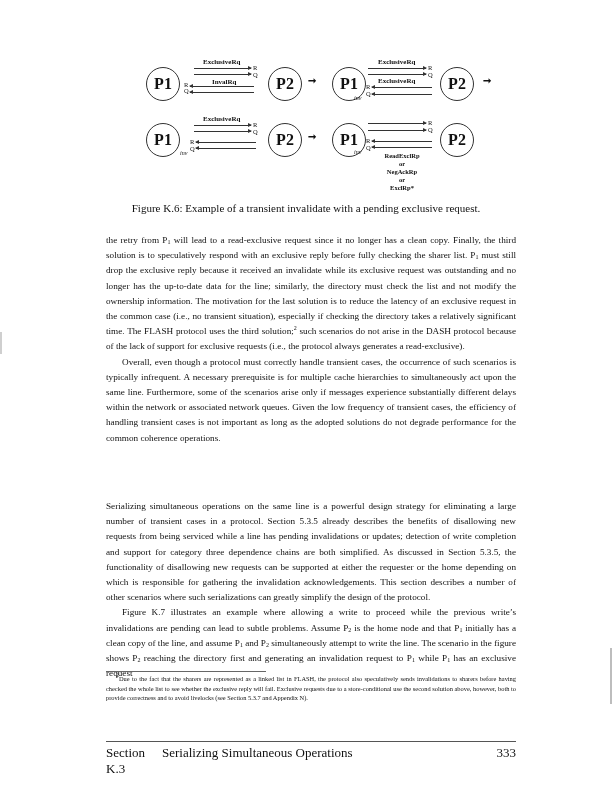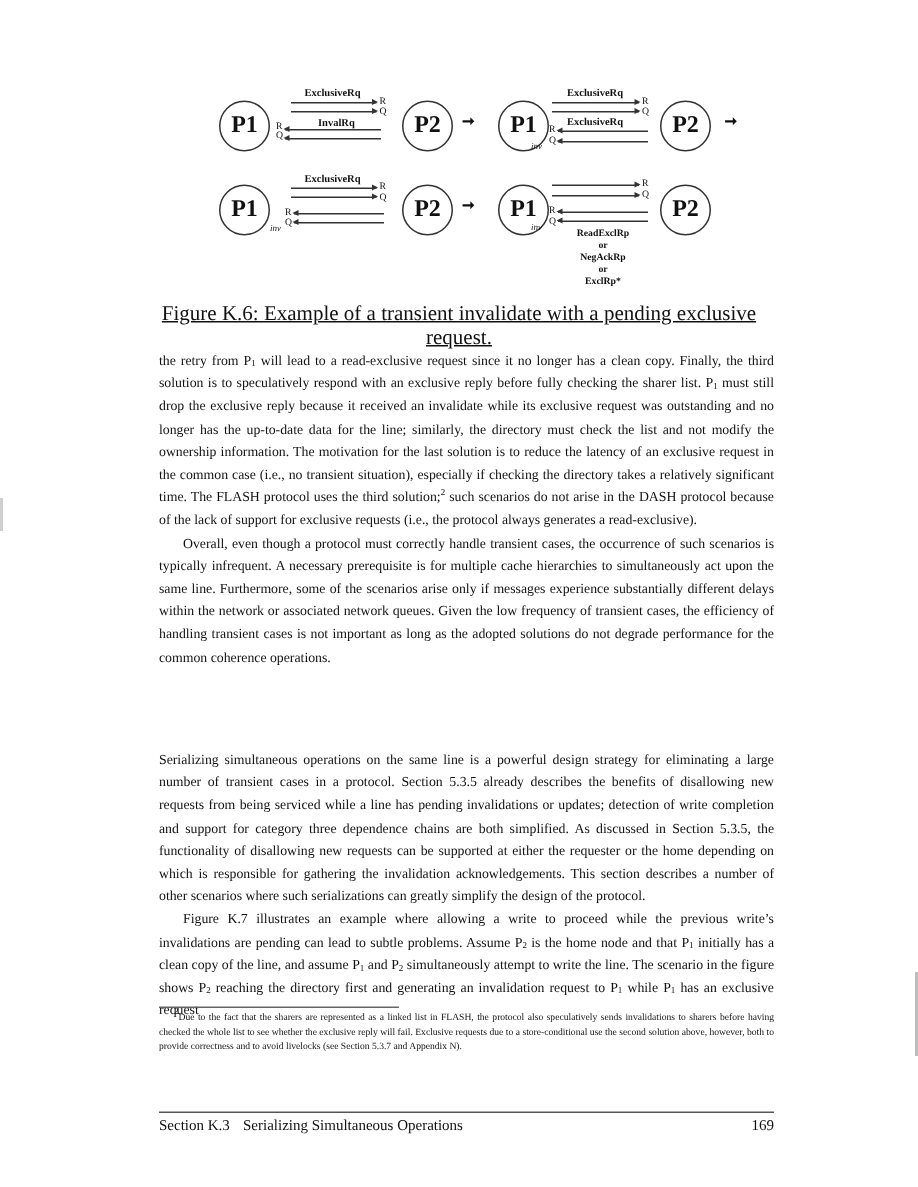--- a/index.html
+++ b/index.html
@@ -16,37 +16,37 @@
   .msg { position: absolute; font-size: 7px; font-weight: bold; white-space: nowrap; }
   .lbl { position: absolute; font-size: 6.5px; }
   .inv { position: absolute; font-size: 6px; font-style: italic; }
   .line { position: absolute; height: 0; border-top: 1px solid #333; }
   .ah-r::after { content: ""; position: absolute; right: -1px; top: -3px;
                  border-left: 4px solid #333; border-top: 2.5px solid transparent; border-bottom: 2.5px solid transparent; }
   .ah-l::before { content: ""; position: absolute; left: -1px; top: -3px;
                   border-right: 4px solid #333; border-top: 2.5px solid transparent; border-bottom: 2.5px solid transparent; }
   .resp { position: absolute; font-size: 6.5px; font-weight: bold; text-align: center; line-height: 8px; width: 60px; }
 
-  .caption { position: absolute; left: 100px; top: 202px; width: 412px; text-align: center; font-size: 14px; text-decoration: underline; }
+  .caption { position: absolute; left: 100px; top: 202px; width: 412px; text-align: center; font-size: 11px; }
 
   .body { position: absolute; left: 106px; width: 410px; font-size: 9.2px; line-height: 15.2px; text-align: justify; }
   .body p { margin: 0; }
   .body p.indent { text-indent: 16px; }
   sub { font-size: 6px; vertical-align: -1px; line-height: 0; }
   sup { font-size: 6px; vertical-align: 4px; line-height: 0; }
 
   .section-heading { position: absolute; left: 106px; top: 468px; font-size: 14px; font-weight: bold; }
   .section-heading .num { display: inline-block; width: 38px; }
 
   .fn-rule { position: absolute; left: 106px; top: 671px; width: 160px; border-top: 1px solid #666; }
   .footnote { position: absolute; left: 106px; top: 674px; width: 410px; font-size: 6.4px; line-height: 9.5px; text-align: justify; }
   .footnote p { margin: 0; text-indent: 10px; }
 
   .footer-rule { position: absolute; left: 106px; top: 741px; width: 410px; border-top: 1px solid #555; }
-  .footer { position: absolute; left: 106px; top: 745px; width: 410px; font-size: 10px; display: flex; }
+  .footer { position: absolute; left: 106px; top: 745px; width: 410px; font-size: 13px; display: flex; }
   .footer .sec { width: 56px; }
   .footer .title { flex: 1; }
   .footer .pg { text-align: right; }
 
   .margin-mark-left { position: absolute; left: 0; top: 332px; width: 2px; height: 22px; background: #cfcfcf; }
   .margin-mark-right { position: absolute; left: 610px; top: 648px; width: 2px; height: 56px; background: #bdbdbd; }
 </style>
 </head>
 <body>
 
@@ -143,16 +143,16 @@
 
   <div class="fn-rule"></div>
   <div class="footnote">
     <p><sup>2</sup><span>Due to the fact that the sharers are represented as a linked list in FLASH, the protocol also speculatively sends invalidations to sharers before having checked the whole list to see whether the exclusive reply will fail. Exclusive requests due to a store-conditional use the second solution above, however, both to provide correctness and to avoid livelocks (see Section 5.3.7 and Appendix N).</span></p>
   </div>
 
   <div class="footer-rule"></div>
   <div class="footer">
     <span class="sec">Section K.3</span>
     <span class="title">Serializing Simultaneous Operations</span>
-    <span class="pg">169</span>
+    <span class="pg">333</span>
   </div>
 
 </div>
 
 </body></html>

